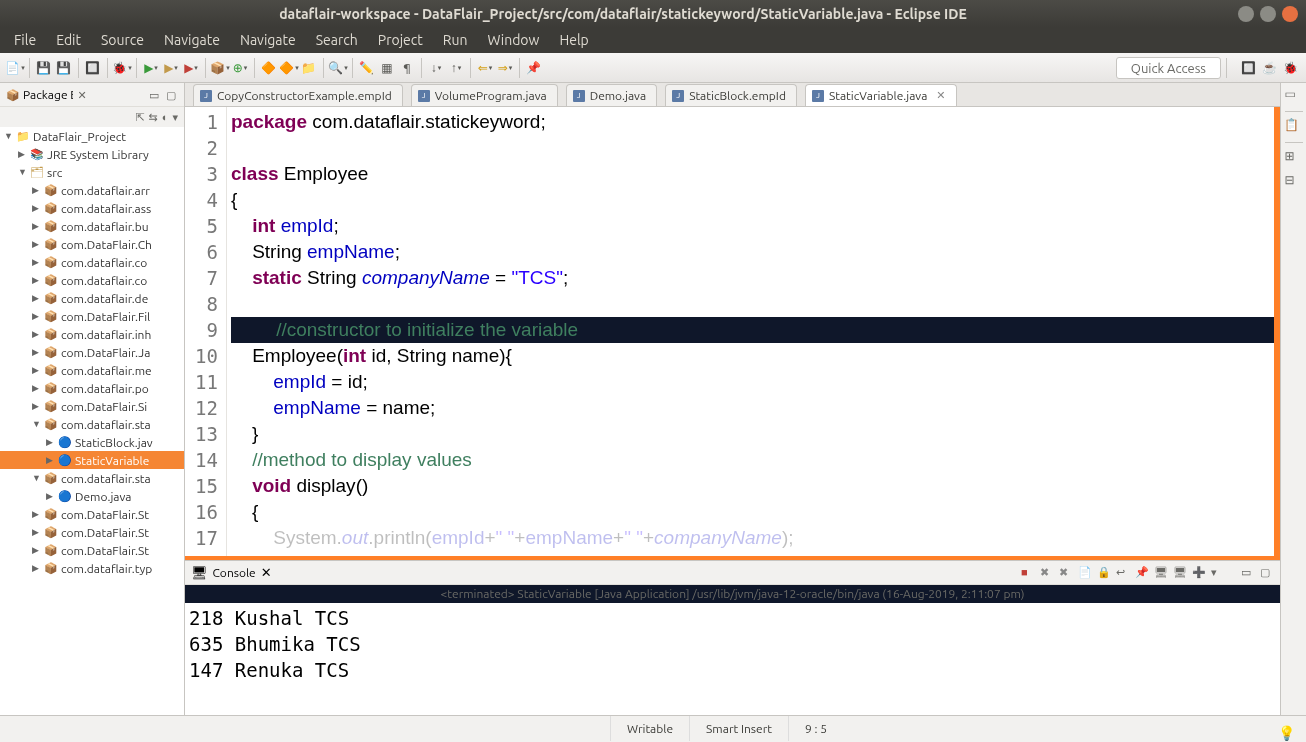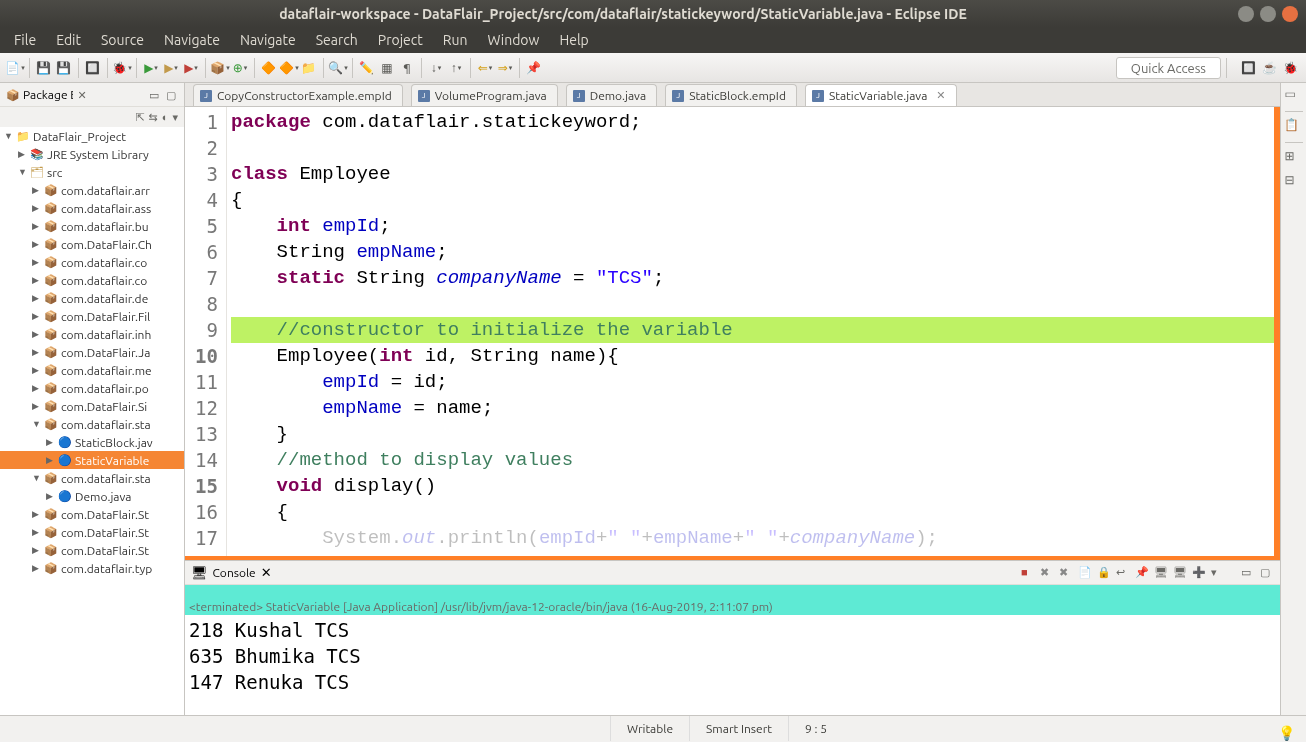--- a/index.html
+++ b/index.html
@@ -40,36 +40,36 @@
 
   .center { flex: 1; display: flex; flex-direction: column; }
   .tabbar { height: 24px; display: flex; align-items: flex-end; background: #e8e6e3; border-bottom: 1px solid #c7c5c1; padding-left: 8px; }
   .tabbar .tab { height: 22px; border: 1px solid #c7c5c1; border-bottom: none; border-radius: 4px 4px 0 0; background: #f2f1ef; display: flex; align-items: center; padding: 0 10px 0 6px; margin-right: 8px; font-size: 12px; color: #3a3a36; gap: 5px; }
   .tabbar .tab.active { background: #fff; }
   .tabbar .tab .tic { width: 12px; height: 12px; background: #5b7aa6; font-size: 8px; color: #fff; display: inline-flex; align-items: center; justify-content: center; border-radius: 1px; }
   .tabbar .tab .closex { font-size: 11px; color: #888; margin-left: 4px; }
 
   .editorwrap { flex: 1; display: flex; overflow: hidden; }
   .gutter { width: 42px; background: #fff; text-align: right; padding-right: 8px; font-family: "DejaVu Sans Mono", monospace; font-size: 19px; color: #787878; user-select: none; line-height: 26px; padding-top: 2px; border-right: 1px solid #e6e4e0; }
-  .gutter .marker { position: relative; font-weight: bold; }
-  .code { flex: 1; background: #fff; font-family: Liberation Mono, monospace; font-size: 19px; color: #000; line-height: 26px; padding: 2px 0 0 4px; white-space: pre; overflow: hidden; border-right: 6px solid #ff7f27; }
-  .code .hl-line { background: #bef264; display: inline-block; width: 100%; }
+  .gutter .marker { position: relative; }
+  .code { flex: 1; background: #fff; font-family: Liberation Sans, sans-serif; font-size: 19px; color: #000; line-height: 26px; padding: 2px 0 0 4px; white-space: pre; overflow: hidden; border-right: 6px solid #ff7f27; }
+  .code .hl-line { background: #0f172a; display: inline-block; width: 100%; padding-left: 24px; }
   .kw { color: #7f0055; font-weight: bold; }
   .cm { color: #3f7f5f; }
   .str { color: #2a00ff; }
   .fld { color: #0000c0; }
   .sfld { color: #0000c0; font-style: italic; }
   .editor-bottom-border { height: 4px; background: #ff7f27; }
 
   .console { display: flex; flex-direction: column; border-top: 1px solid #c7c5c1; }
   .console .chead { height: 24px; display: flex; align-items: center; background: #f2f1ef; border-bottom: 1px solid #e0ded9; padding: 0 6px; gap: 5px; }
   .console .chead .ctitle { font-size: 12px; }
   .console .chead .spacer { flex: 1; }
   .console .chead .cbtn { width: 14px; height: 14px; font-size: 11px; color: #6a6a66; }
-  .console .cinfo { height: 18px; font-size: 12px; color: #6a6a66; padding: 15px 4px; background: #5eead4; }
+  .console .cinfo { height: 18px; font-size: 12px; color: #6a6a66; padding: 2px 4px; background: #0f172a; text-align: center; }
   .console .cout { flex: 1; background: #fff; font-family: "DejaVu Sans Mono", monospace; font-size: 19px; line-height: 26px; color: #000; padding: 2px 4px; white-space: pre; }
 
   .rightbar { width: 26px; border-left: 1px solid #c7c5c1; background: #f2f1ef; display: flex; flex-direction: column; align-items: center; gap: 6px; padding-top: 4px; }
   .rightbar .rbtn { width: 18px; height: 18px; font-size: 12px; color: #6a6a66; }
   .rightbar .sep { height: 1px; width: 18px; background: #c7c5c1; }
 
   .statusbar { height: 26px; border-top: 1px solid #c7c5c1; background: #f2f1ef; display: flex; align-items: flex-end; font-size: 12px; color: #3a3a36; }
   .statusbar .cell { padding: 0 16px; border-left: 1px solid #ddd; height: 100%; display: flex; align-items: center; }
   .statusbar .bulb { margin-left: auto; padding: 0 10px; color: #d4a018; font-size: 14px; }
 </style>

